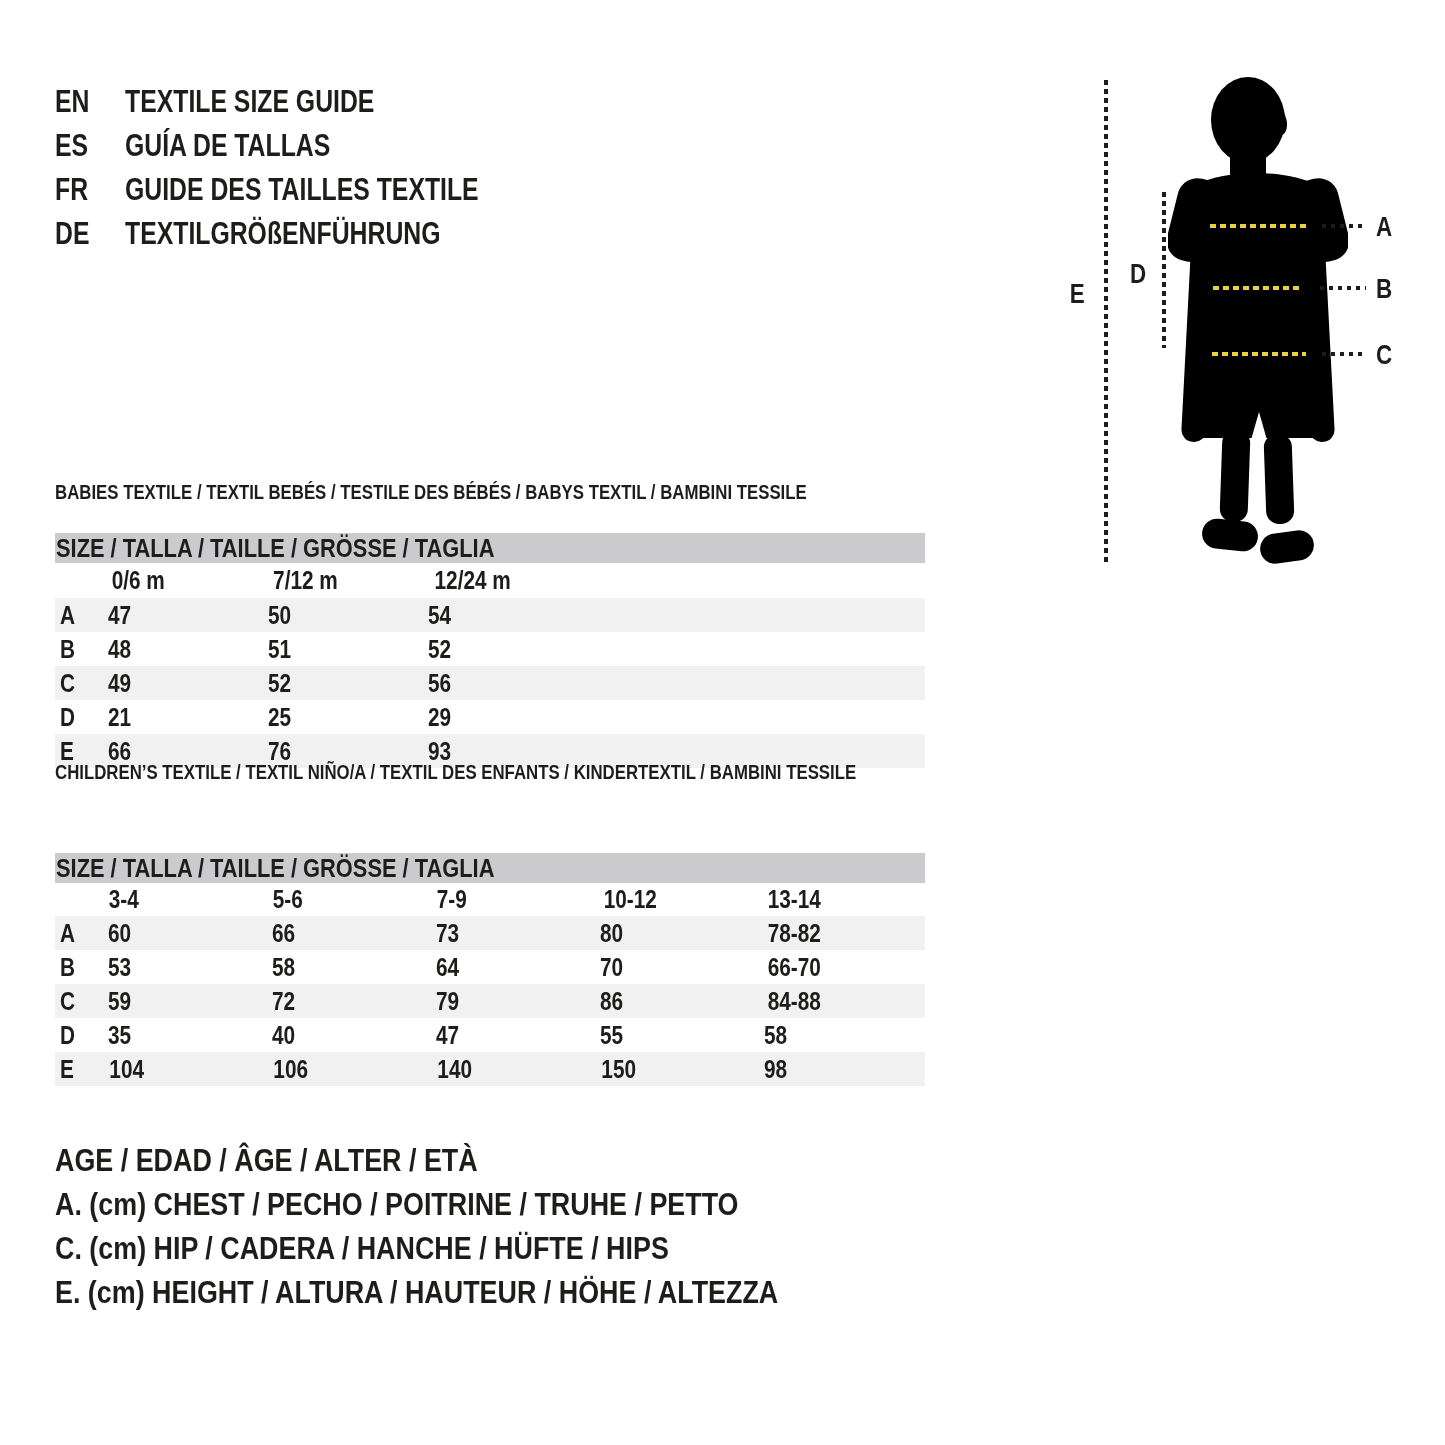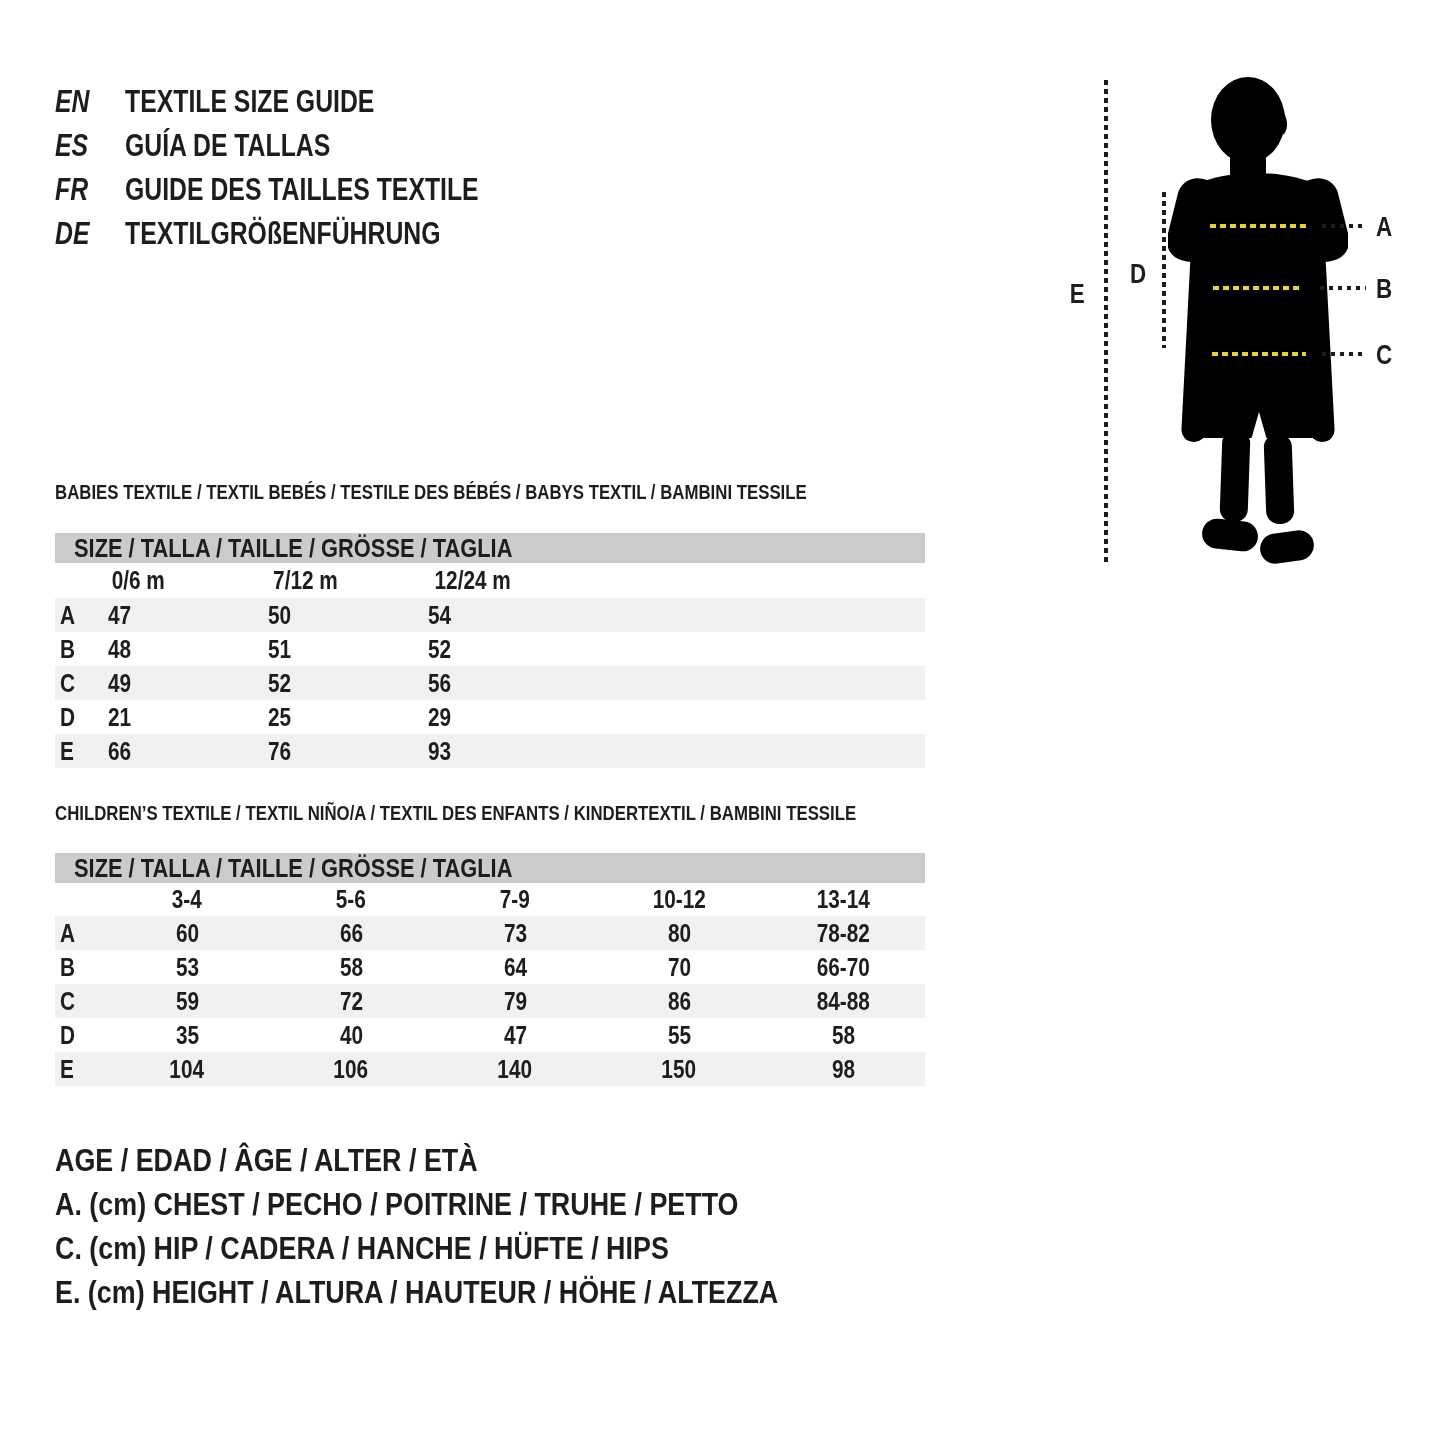--- a/index.html
+++ b/index.html
@@ -11,39 +11,39 @@
     color:#1d1d1b;
     overflow:hidden;
   }
   
   .cnd{display:inline-block;transform:scaleX(.8);transform-origin:0 50%;white-space:nowrap;}
   .cndc{display:inline-block;transform:scaleX(.8);transform-origin:50% 50%;white-space:nowrap;}
 
   
   .lang-header{position:absolute;left:55px;top:80px;}
   .lang-row{display:flex;height:44px;align-items:center;font-size:31px;font-weight:bold;}
-  .lang-code{width:70px;font-style:italic;}
+  .lang-code{width:70px;}
   
   .vline{position:absolute;width:4px;background:repeating-linear-gradient(to bottom,#1d1d1b 0 5px,transparent 5px 9px);}
   .fig-label{position:absolute;font-size:28px;font-weight:bold;}
   .dash-yellow{position:absolute;height:4px;background:repeating-linear-gradient(90deg,#e9d23f 0 6px,transparent 6px 10px);z-index:3;}
   .dash-black{position:absolute;height:4px;background:repeating-linear-gradient(90deg,#1d1d1b 0 4px,transparent 4px 9px);z-index:3;}
   .silhouette{position:absolute;left:1168px;top:74px;z-index:1;}
 
   
   .section-title{position:absolute;left:55px;font-size:20px;font-weight:bold;}
 
   
   .tbl{position:absolute;left:55px;width:870px;}
-  .size-bar{height:30px;background:#cbcbcd;display:flex;align-items:center;padding-left:19px;font-size:26px;font-weight:bold;box-sizing:border-box;}
+  .size-bar{height:30px;background:#cbcbcd;display:flex;align-items:center;padding-left:1px;font-size:26px;font-weight:bold;box-sizing:border-box;}
   .trow{display:flex;align-items:center;height:34px;font-size:26px;font-weight:bold;}
   .trow.alt{background:#f1f1f2;}
   .lab{width:50px;padding-left:5px;box-sizing:border-box;}
   .cb{width:160px;text-align:left;}   
-  .cc{width:164px;text-align:center;text-decoration:underline;}   
+  .cc{width:164px;text-align:left;text-decoration:underline;}   
 
   
   .legend{position:absolute;left:55px;top:1138px;}
   .legend-line{height:44px;display:flex;align-items:center;font-size:32px;font-weight:bold;}
 </style>
 </head>
 <body>
 
 <div class="page">
 
@@ -145,21 +145,21 @@
       <span class="cb"><span class="cndc">29</span></span>
     </div>
     <div class="trow alt">
       <span class="lab"><span class="cnd">E</span></span>
       <span class="cb"><span class="cndc">66</span></span>
       <span class="cb"><span class="cndc">76</span></span>
       <span class="cb"><span class="cndc">93</span></span>
     </div>
   </div>
 
-  <div class="section-title" style="top:802px;">
+  <div class="section-title" style="top:761px;">
     <span class="cnd" style="transform:scaleX(.84);">CHILDREN’S TEXTILE / TEXTIL NIÑO/A / TEXTIL DES ENFANTS / KINDERTEXTIL / BAMBINI TESSILE</span>
   </div>
 
   <div class="tbl" style="top:853px;">
     <div class="size-bar">
       <span class="cnd" style="transform:scaleX(.84);">SIZE / TALLA / TAILLE / GRÖSSE / TAGLIA</span>
     </div>
     <div class="trow" style="height:33px;">
       <span class="lab"></span>
       <span class="cc"><span class="cndc">3-4</span></span>

